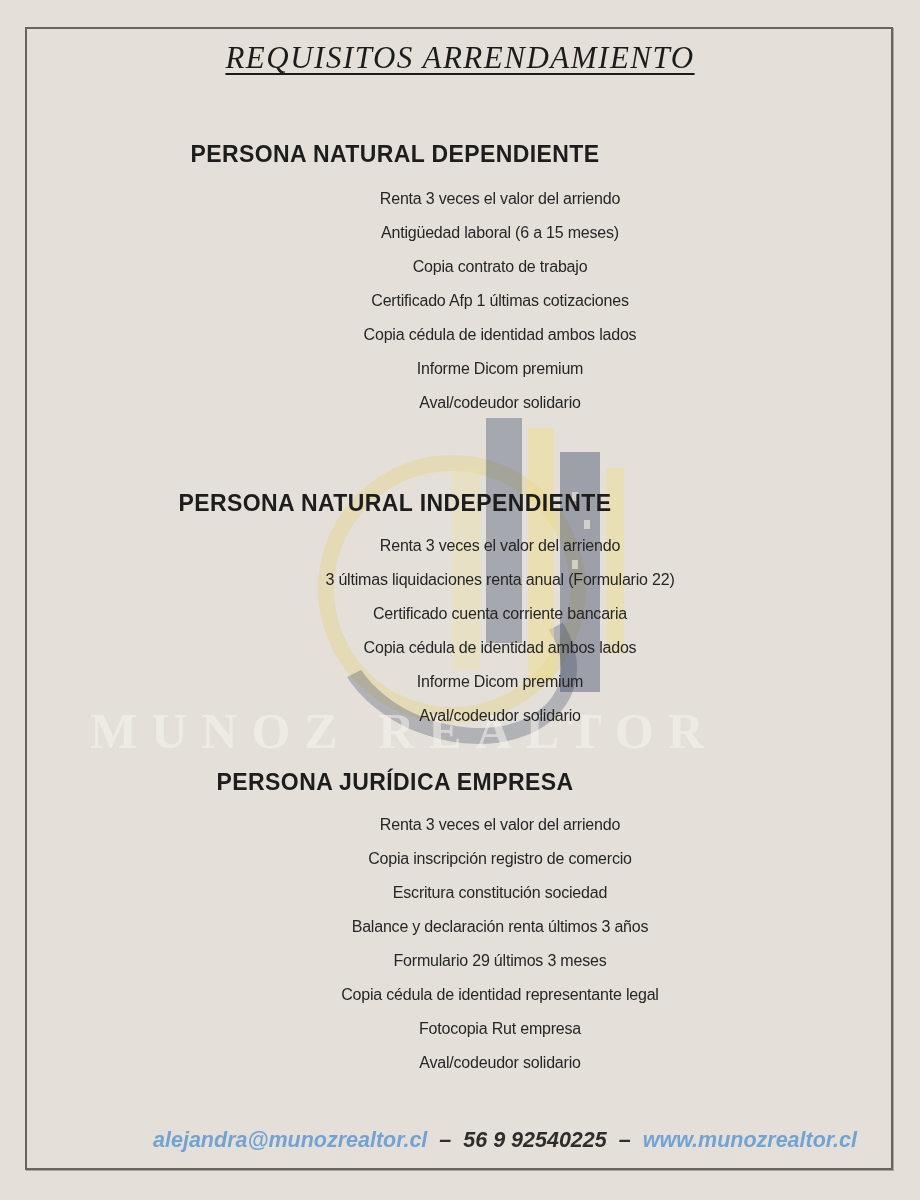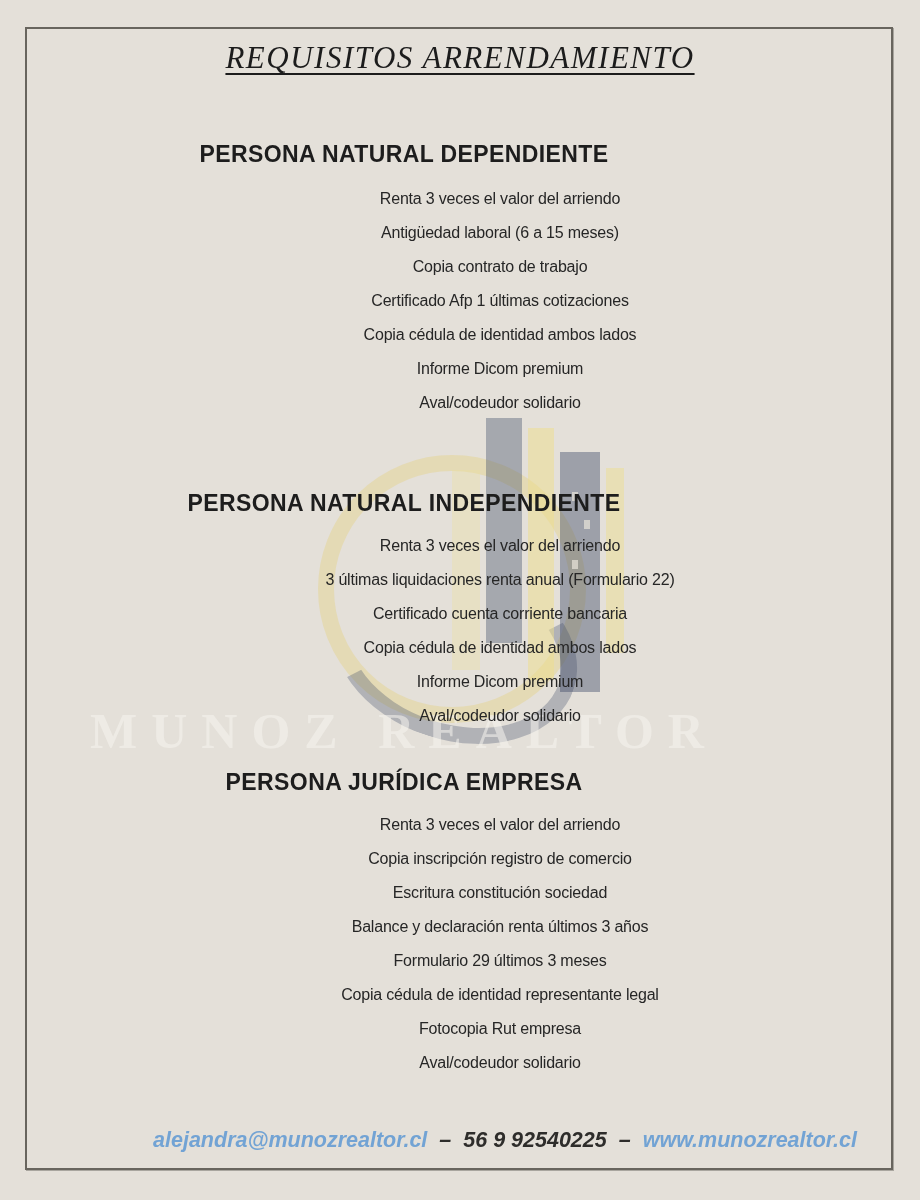--- a/index.html
+++ b/index.html
@@ -77,21 +77,21 @@
     font-size: 31px;
     letter-spacing: 1.5px;
     color: #1c1c1c;
     text-decoration: underline;
     text-underline-offset: 5px;
     text-decoration-thickness: 2px;
   }
 
   .sec-head {
     position: absolute;
-    left: 12px;
+    left: 3px;
     width: 784px;
     text-align: center;
     font-weight: bold;
     font-size: 23px;
     letter-spacing: 0.4px;
     color: #1d1d1d;
     white-space: nowrap;
   }
   .sec-list {
     position: absolute;

